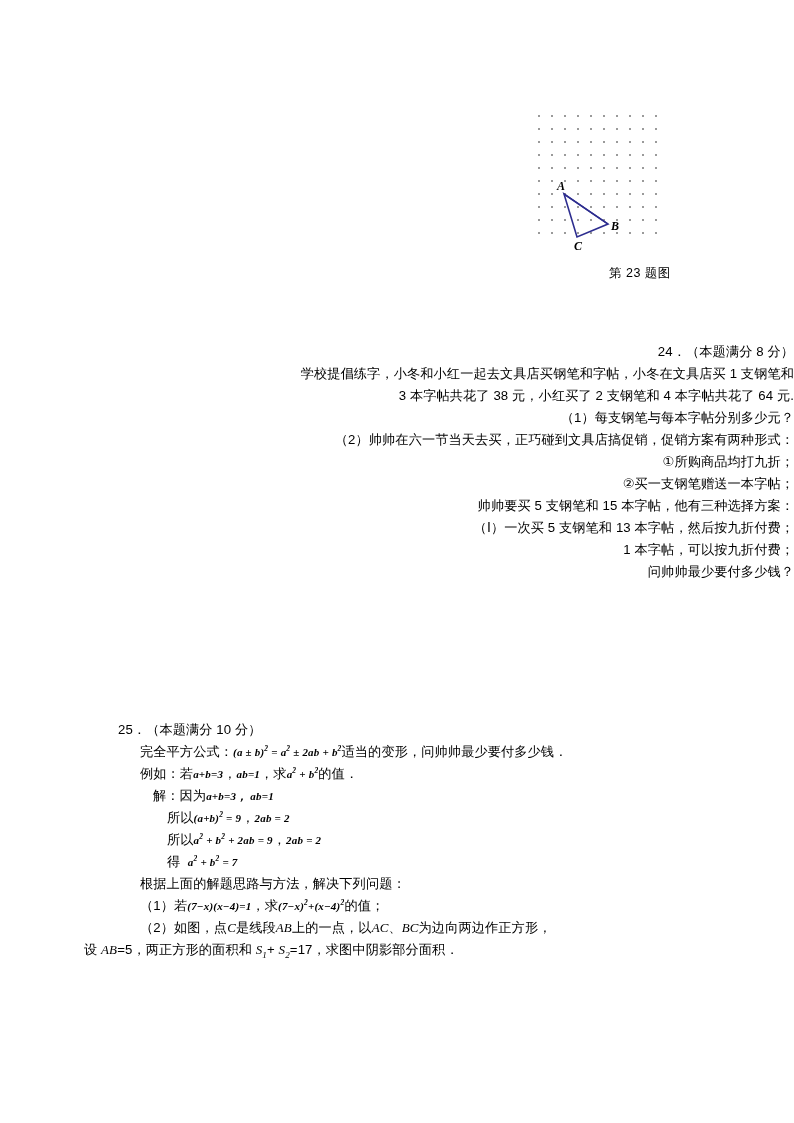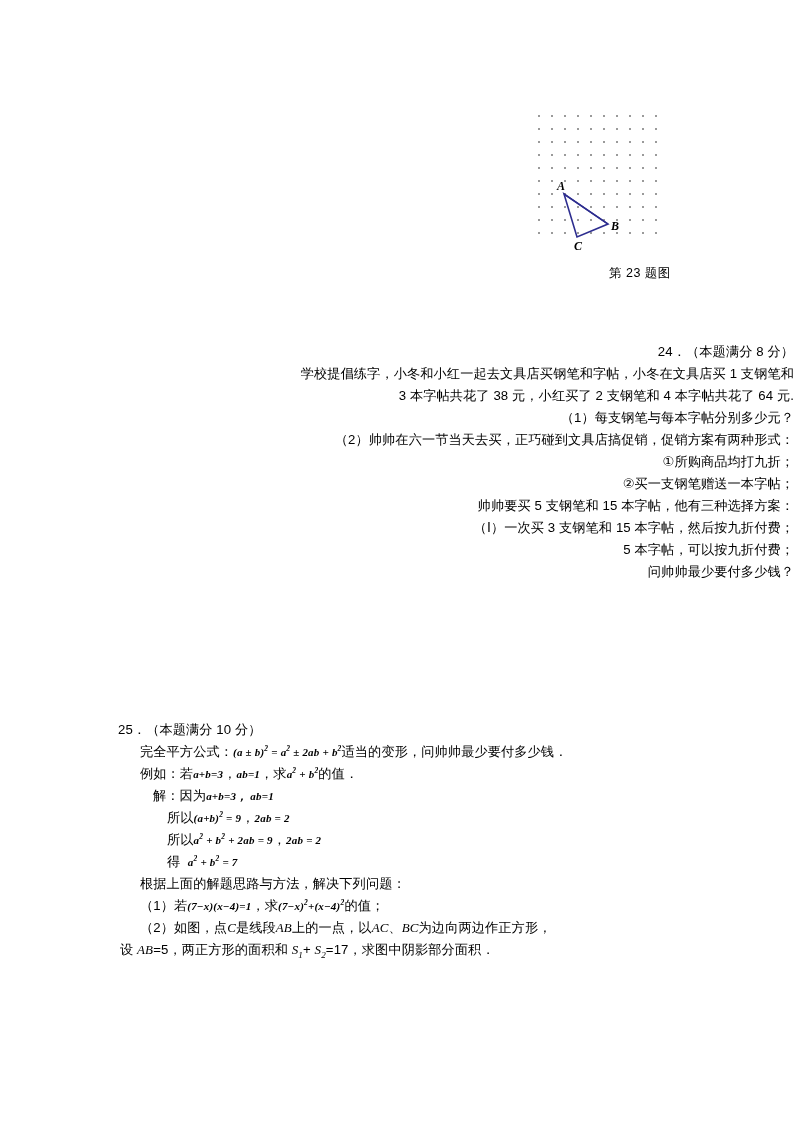--- a/index.html
+++ b/index.html
@@ -73,21 +73,21 @@
     font-size: 13.2px;
     white-space: nowrap;
     letter-spacing: 0.1px;
   }
   
   .i0  { padding-left: 118px; }
   .i1  { padding-left: 140px; }
   .i2  { padding-left: 153px; }
   .i3  { padding-left: 167px; }
   .i4  { padding-left: 180px; }
-  .i5  { padding-left: 120px; }
+  .i5  { padding-left: 84px; }
 
   
   .m {
     font-family: "Liberation Serif", "DejaVu Serif", serif;
     font-weight: bold;
     font-style: italic;
     font-size: 11px;
     letter-spacing: 0.2px;
   }
   .m sup {
@@ -224,22 +224,22 @@
 
 <div class="qblock" id="q24" style="top:341px;text-align:right;">
   <div class="tline i0">24．（本题满分 8 分）</div>
   <div class="tline i1">学校提倡练字，小冬和小红一起去文具店买钢笔和字帖，小冬在文具店买 1 支钢笔和</div>
   <div class="tline i1">3 本字帖共花了 38 元，小红买了 2 支钢笔和 4 本字帖共花了 64 元.</div>
   <div class="tline i1">（1）每支钢笔与每本字帖分别多少元？</div>
   <div class="tline i1">（2）帅帅在六一节当天去买，正巧碰到文具店搞促销，促销方案有两种形式：</div>
   <div class="tline i3">①所购商品均打九折；</div>
   <div class="tline i3">②买一支钢笔赠送一本字帖；</div>
   <div class="tline i2">帅帅要买 5 支钢笔和 15 本字帖，他有三种选择方案：</div>
-  <div class="tline i3">（Ⅰ）一次买 3 支钢笔和 15 本字帖，然后按九折付费；</div>
-  <div class="tline i4">5 本字帖，可以按九折付费；</div>
+  <div class="tline i3">（Ⅰ）一次买 5 支钢笔和 13 本字帖，然后按九折付费；</div>
+  <div class="tline i4">1 本字帖，可以按九折付费；</div>
   <div class="tline i4">问帅帅最少要付多少钱？</div>
 </div>
 
 <div class="qblock" id="q25" style="top:719px;">
 
   <div class="tline i0">25．（本题满分 10 分）</div>
 
   <div class="tline i1">
     <span>完全平方公式：</span><span class="m"><span>(</span><span>a ± b</span><span>)</span><sup>2</sup> <span>=</span> <span>a</span><sup>2</sup> <span>±</span> <span>2ab</span> <span>+</span> <span>b</span><sup>2</sup></span><span>适当的变形，问帅帅最少要付多少钱．</span>
   </div>

